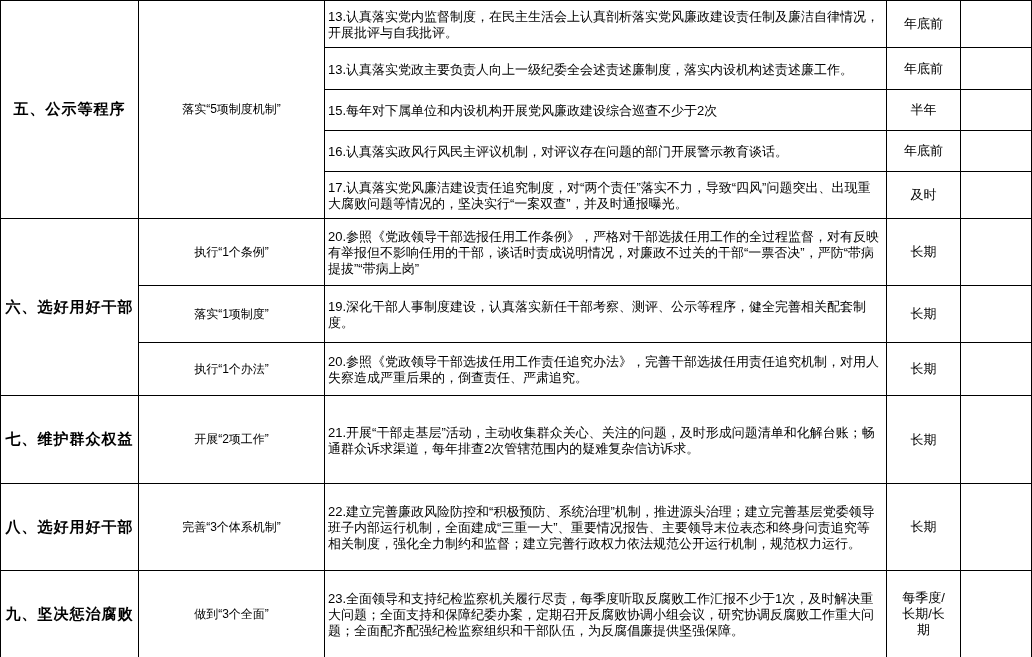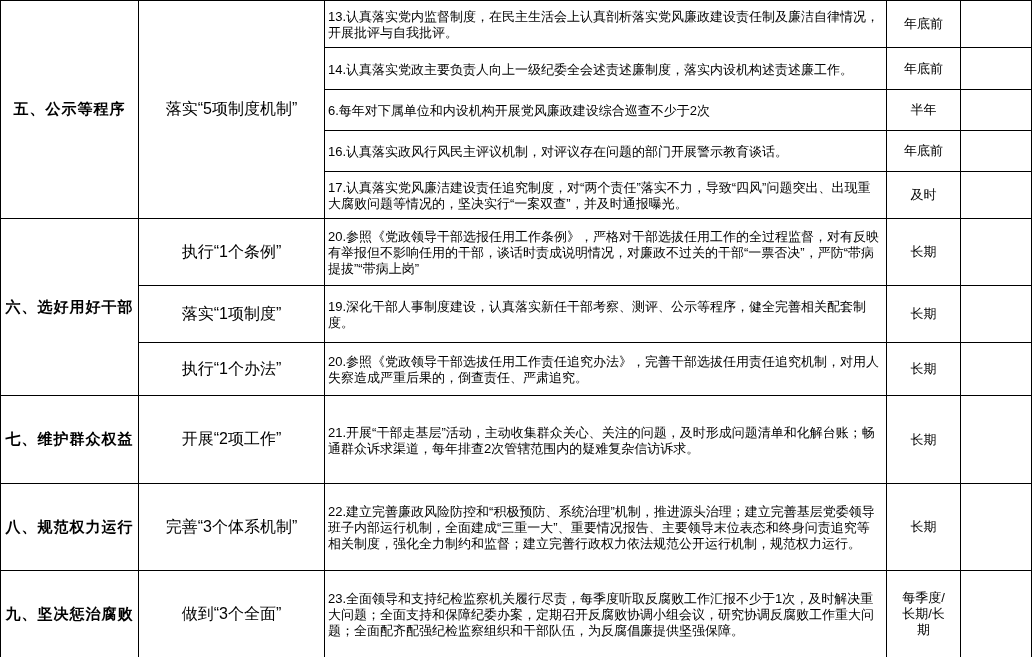--- a/index.html
+++ b/index.html
@@ -23,21 +23,21 @@
     word-break: break-all;
   }
   td.cat {
     font-weight: bold;
     font-size: 15px;
     text-align: center;
     padding: 0 4px;
     letter-spacing: 1px;
   }
   td.measure {
-    font-size: 16px;
+    font-size: 12px;
     text-align: center;
     padding: 0 4px;
   }
   td.task {
     font-size: 13px;
     line-height: 16px;
     text-align: left;
     padding: 2px 4px 0 3px;
   }
   td.deadline {
@@ -71,26 +71,26 @@
   <tbody>
 
     <tr class="h47">
       <td class="cat" rowspan="5">五、公示等程序</td>
       <td class="measure" rowspan="5">落实“5项制度机制”</td>
       <td class="task">13.认真落实党内监督制度，在民主生活会上认真剖析落实党风廉政建设责任制及廉洁自律情况，开展批评与自我批评。</td>
       <td class="deadline">年底前</td>
       <td class="blank"></td>
     </tr>
     <tr class="h42">
-      <td class="task">14.认真落实党政主要负责人向上一级纪委全会述责述廉制度，落实内设机构述责述廉工作。</td>
+      <td class="task">13.认真落实党政主要负责人向上一级纪委全会述责述廉制度，落实内设机构述责述廉工作。</td>
       <td class="deadline">年底前</td>
       <td class="blank"></td>
     </tr>
     <tr class="h41">
-      <td class="task">6.每年对下属单位和内设机构开展党风廉政建设综合巡查不少于2次</td>
+      <td class="task">15.每年对下属单位和内设机构开展党风廉政建设综合巡查不少于2次</td>
       <td class="deadline">半年</td>
       <td class="blank"></td>
     </tr>
     <tr class="h41">
       <td class="task">16.认真落实政风行风民主评议机制，对评议存在问题的部门开展警示教育谈话。</td>
       <td class="deadline">年底前</td>
       <td class="blank"></td>
     </tr>
     <tr class="h47">
       <td class="task">17.认真落实党风廉洁建设责任追究制度，对“两个责任”落实不力，导致“四风”问题突出、出现重大腐败问题等情况的，坚决实行“一案双查”，并及时通报曝光。</td>
@@ -120,21 +120,21 @@
 
     <tr class="h88">
       <td class="cat">七、维护群众权益</td>
       <td class="measure">开展“2项工作”</td>
       <td class="task">21.开展“干部走基层”活动，主动收集群众关心、关注的问题，及时形成问题清单和化解台账；畅通群众诉求渠道，每年排查2次管辖范围内的疑难复杂信访诉求。</td>
       <td class="deadline">长期</td>
       <td class="blank"></td>
     </tr>
 
     <tr class="h87">
-      <td class="cat">八、规范权力运行</td>
+      <td class="cat">八、选好用好干部</td>
       <td class="measure">完善“3个体系机制”</td>
       <td class="task">22.建立完善廉政风险防控和“积极预防、系统治理”机制，推进源头治理；建立完善基层党委领导班子内部运行机制，全面建成“三重一大”、重要情况报告、主要领导末位表态和终身问责追究等相关制度，强化全力制约和监督；建立完善行政权力依法规范公开运行机制，规范权力运行。</td>
       <td class="deadline">长期</td>
       <td class="blank"></td>
     </tr>
 
     <tr class="h87">
       <td class="cat">九、坚决惩治腐败</td>
       <td class="measure">做到“3个全面”</td>
       <td class="task">23.全面领导和支持纪检监察机关履行尽责，每季度听取反腐败工作汇报不少于1次，及时解决重大问题；全面支持和保障纪委办案，定期召开反腐败协调小组会议，研究协调反腐败工作重大问题；全面配齐配强纪检监察组织和干部队伍，为反腐倡廉提供坚强保障。</td>

